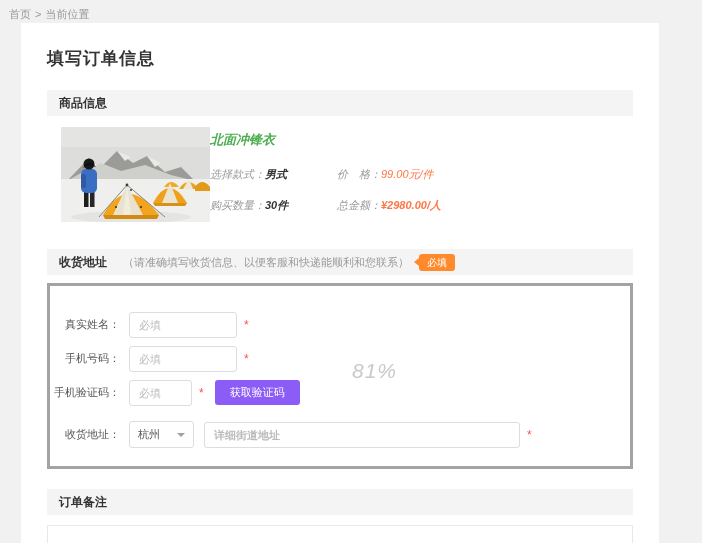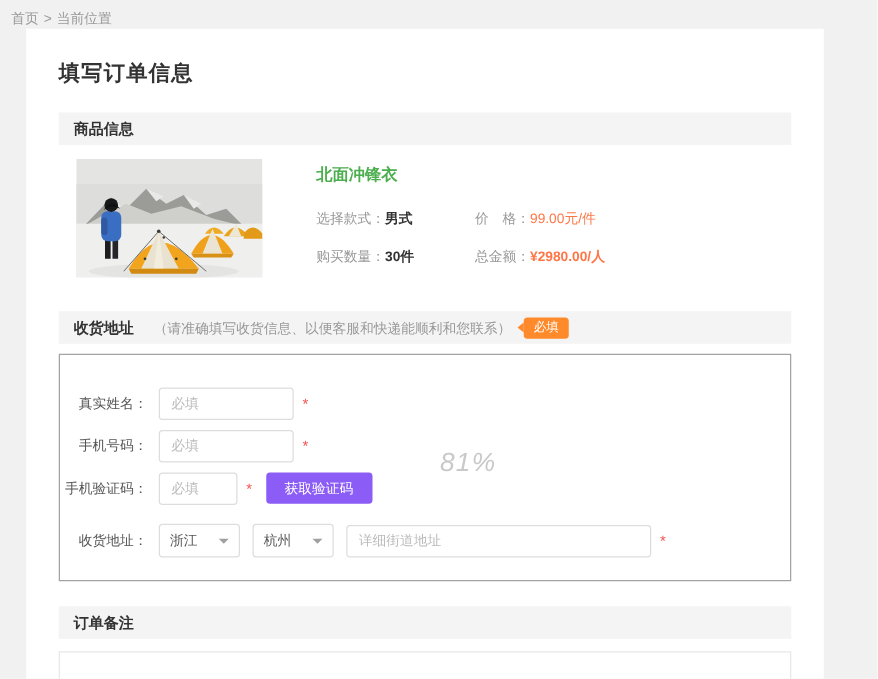--- a/index.html
+++ b/index.html
@@ -33,41 +33,41 @@
     position:relative; background:#ff8a2b; color:#fff; font-size:10px;
     line-height:15px; padding:1px 8px; border-radius:3px; margin-left:10px;
   }
   .badge::before {
     content:""; position:absolute; left:-5px; top:4px; width:0; height:0;
     border-top:4px solid transparent; border-bottom:4px solid transparent;
     border-right:5px solid #ff8a2b;
   }
   .product-row { display:flex; padding:11px 0 27px 14px; }
   .product-photo { width:149px; height:95px; display:block; flex:0 0 auto; }
-  .product-info { margin-left:43px; flex:1; font-size:11px; padding-top:4px; }
+  .product-info { flex:1; font-size:11px; padding-top:4px;font-style:italic; }
   .p-name { color:#4cae4f; font-size:13px; font-weight:bold; margin-bottom:18px; }
   .info-grid {
     display:grid; grid-template-columns:127px 1fr; row-gap:16px; align-items:center;
   }
   .i-label { color:#999; }
   .i-value { color:#333; font-weight:bold; }
   .i-orange { color:#ff7646; font-weight:normal; }
   .i-orange-b { color:#ff7646; font-weight:bold; }
-  .form-box { border:1px solid #a3a3a3; margin-top:8px; padding:25px 0 18px; }
+  .form-box { border:3px solid #a3a3a3; margin-top:8px; padding:25px 0 18px; }
   .form-row { display:flex; align-items:center; margin-bottom:7px; height:27px; }
   .form-row.address-row { margin-top:15px; margin-bottom:0; }
   .form-label { width:70px; text-align:right; margin-right:9px; font-size:11px; color:#555; flex:0 0 auto; }
   .input {
     border:1px solid #ddd; border-radius:3px; height:26px; font-size:11px;
     padding:0 9px; color:#333; outline:none; background:#fff;
   }
   .input::placeholder { color:#bbb; }
   .w-md { width:108px; }
   .w-sm { width:63px; }
-  .street-input { width:244px; }
+  .street-input { width:316px;font-weight:bold; }
   .req { color:#f25555; margin-left:7px; font-size:12px; line-height:12px; }
   .code-btn {
     margin-left:11px; background:#8b5cf6; color:#fff; border:none; border-radius:3px;
     font-size:11px; padding:0 15px; height:25px; cursor:pointer;
     font-family:"Liberation Sans","DejaVu Sans",sans-serif;
   }
   .select {
     width:65px; height:27px; border:1px solid #ddd; border-radius:3px;
     display:flex; align-items:center; justify-content:space-between;
     padding:0 8px; font-size:11px; color:#555; margin-right:10px;
@@ -182,24 +182,20 @@
     <div class="form-row">
       <label class="form-label">手机验证码：</label>
       <input class="input w-sm" type="text" placeholder="必填" style="">
       <span class="req">*</span>
       <button class="code-btn">获取验证码</button>
     </div>
 
     <div class="form-row address-row">
       <label class="form-label">收货地址：</label>
       <div class="select">
-        <span>浙江</span>
-        <span class="caret"></span>
-      </div>
-      <div class="select">
         <span>杭州</span>
         <span class="caret"></span>
       </div>
       <input class="input street-input" type="text" placeholder="详细街道地址" style="">
       <span class="req">*</span>
     </div>
 
   </div>
 
   <div class="section-bar remarks-gap">

